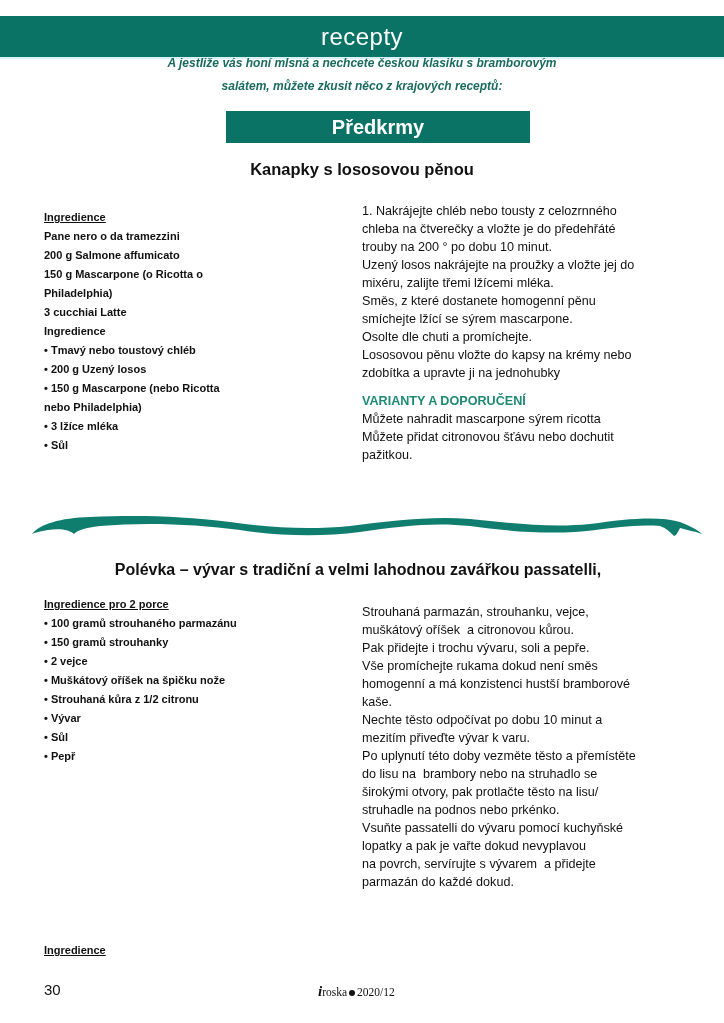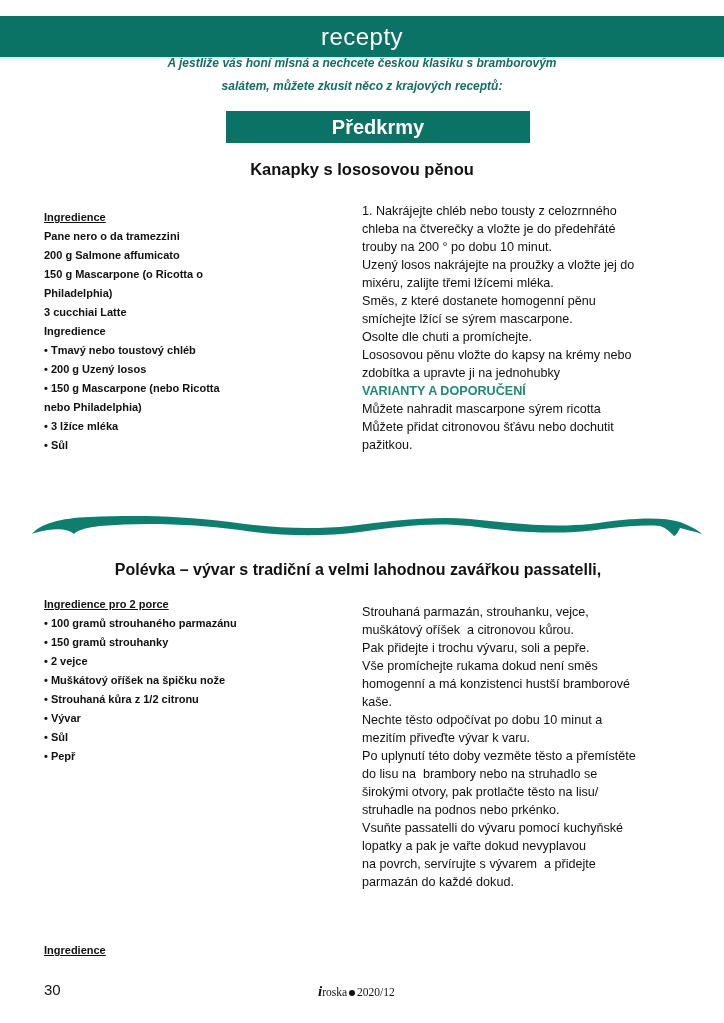--- a/index.html
+++ b/index.html
@@ -38,21 +38,21 @@
       position: absolute; left: 44px; width: 300px;
       font-weight: bold; font-size: 11px; line-height: 19px;
     }
     .col-right {
       position: absolute; left: 362px; width: 330px;
       font-size: 12.6px; line-height: 18px;
     }
     .u { text-decoration: underline; }
     .line { white-space: pre-wrap; }
     .variant-heading {
-      color: #1e8a74; font-weight: bold; font-size: 12.6px; margin-top: 0;
+      color: #1e8a74; font-weight: bold; font-size: 12.6px; margin-top: 10px;
     }
     .wave {
       position: absolute; left: 30px; top: 506px; width: 674px; height: 36px;
     }
     .footer-page {
       position: absolute; left: 44px; top: 981px; font-size: 15px;
     }
     .footer-brand {
       position: absolute; left: 318px; top: 983px; font-size: 11.5px;
       font-family: "Liberation Serif", serif;

